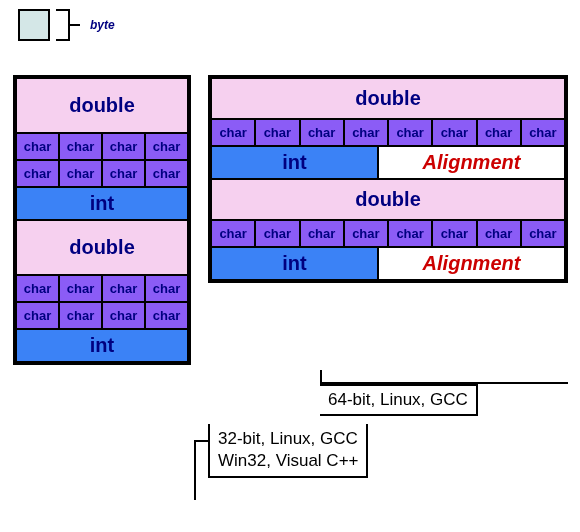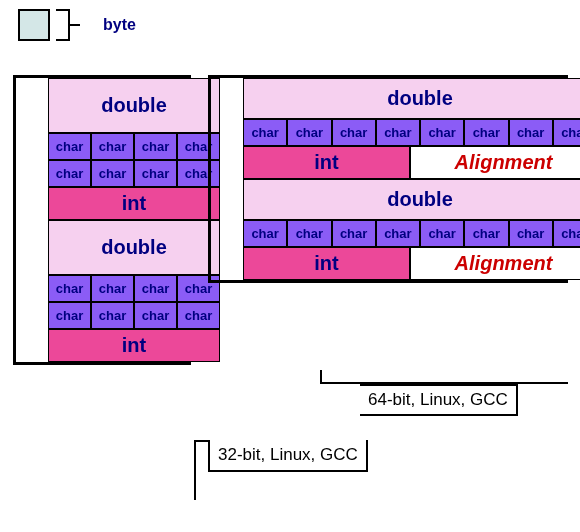--- a/index.html
+++ b/index.html
@@ -30,36 +30,36 @@
     margin-left: 6px;
   }
   .legend-tick {
     width: 10px;
     height: 2px;
     background: #000;
   }
   .legend-label {
     color: #000080;
     font-weight: bold;
-    font-size: 16px;
-    margin-left: 23px;
+    font-size: 12px;
+    margin-left: 10px;
+    font-style: italic;
   }
   .block32 {
     position: absolute;
     border: 3px solid #000;
     width: 178px;
   }
   .block64 {
     position: absolute;
     border: 3px solid #000;
     width: 360px;
   }
   .row {
     width: 100%;
-    margin-left: 32px;
   }
   .double-row {
     background: #f6d0ef;
     border: 1px solid #000;
     color: #000080;
     font-weight: bold;
     text-align: center;
     font-size: 20px;
     padding: 15px 0;
   }
@@ -76,21 +76,21 @@
     font-size: 13px;
     text-align: center;
     padding: 5px 0;
   }
   .int-align-row {
     display: flex;
     width: 100%;
   }
   .int-cell {
     flex: 1 1 0;
-    background: #ec4899;
+    background: #3b82f6;
     border: 1px solid #000;
     color: #000080;
     font-weight: bold;
     font-size: 20px;
     text-align: center;
     padding: 4px 0;
   }
   .align-cell {
     flex: 1 1 0;
     background: #fff;
@@ -208,18 +208,19 @@
     <div class="char-cell">char</div>
     <div class="char-cell">char</div>
   </div>
   <div class="row int-align-row">
     <div class="int-cell">int</div>
     <div class="align-cell">Alignment</div>
   </div>
 </div>
 
 <div class="caption-bracket64" style="left:320px; top:370px; width:248px;"></div>
-<div class="caption64" style="left:320px; top:384px;margin-left:40px;">64-bit, Linux, GCC</div>
+<div class="caption64" style="left:320px; top:384px;">64-bit, Linux, GCC</div>
 
 <div class="caption-bracket32" style="left:194px; top:440px; height:60px;"></div>
-<div class="caption32" style="left:208px; top:440px;">
+<div class="caption32" style="left:208px; top:424px;">
   <div>32-bit, Linux, GCC</div>
+  <div>Win32, Visual C++</div>
 </div>
 
 </body></html>

